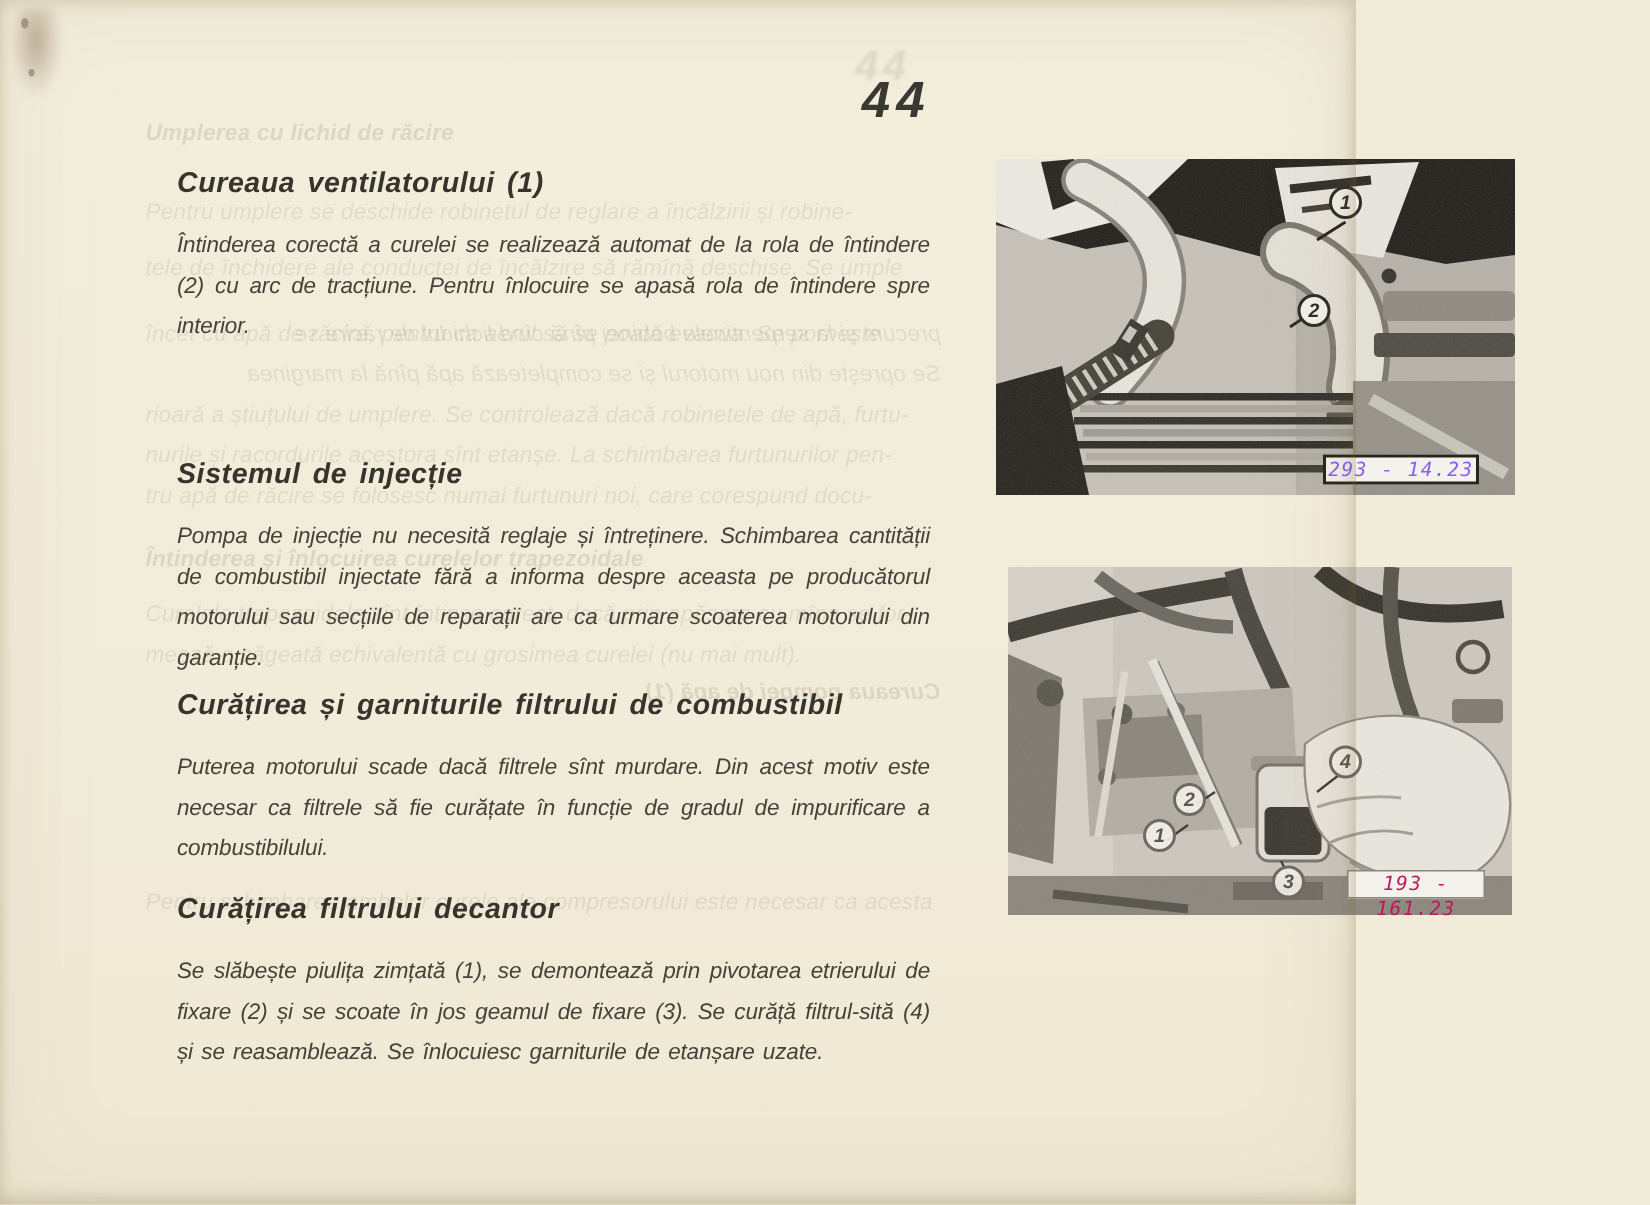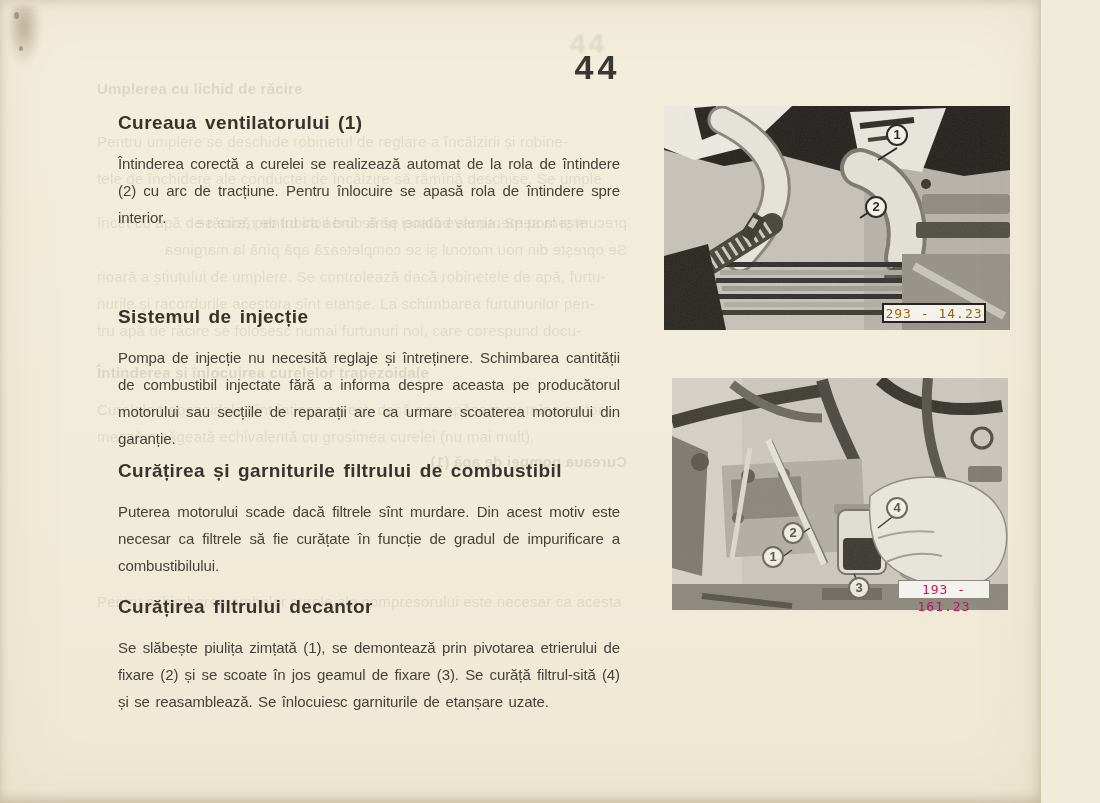--- a/index.html
+++ b/index.html
@@ -1,19 +1,19 @@
 <!DOCTYPE html>
 <html lang="ro"><head>
 <meta charset="utf-8">
 <style>
   html,body{margin:0;padding:0;}
   body{width:1100px;height:803px;overflow:hidden;background:#f1ebd9;
        font-family:"Liberation Sans",sans-serif;}
-  .page{position:relative;width:1041px;height:803px;background:
-        linear-gradient(180deg,#f3eddc 0%,#f1ebd9 60%,#efe8d4 100%);}
+  .page{position:relative;width:904px;height:803px;background:
+        linear-gradient(180deg,#f3eddc 0%,#f1ebd9 60%,#efe8d4 100%); font-style: italic;}
   
   .page::after{content:"";position:absolute;inset:0;pointer-events:none;z-index:50;
         box-shadow:inset 0 0 70px rgba(150,125,80,.10), inset 0 -5px 10px rgba(120,100,60,.18),
                    inset -6px 0 14px rgba(130,110,70,.10), inset 0 4px 8px rgba(130,110,70,.08);}
   .smudge{position:absolute;left:6px;top:6px;width:36px;height:60px;z-index:4;filter:blur(2px);
         background:radial-gradient(ellipse at 50% 35%,rgba(110,80,50,.38),rgba(110,80,50,0) 70%);}
   .speck{position:absolute;background:#6d6152;border-radius:50%;opacity:.5;z-index:4;}
 
   
   .ghost-layer{position:absolute;inset:0;z-index:1;color:#8a7f63;}
@@ -47,21 +47,21 @@
       background:#f1efe8;border:2px solid #2e2c27;box-sizing:border-box;
       font-size:13px;font-weight:bold;color:#2e2c27;text-align:center;line-height:18px;}
   .fig-2 .callout{border-color:#6f6b61;color:#5c584f;background:rgba(241,239,232,.92);}
   .fig-1 .co-1{left:222px;top:18px;} .fig-1 .co-2{left:201px;top:90px;}
   .fig-2 .co-1{left:90px;top:168px;} .fig-2 .co-2{left:110px;top:144px;}
   .fig-2 .co-3{left:176px;top:199px;} .fig-2 .co-4{left:214px;top:119px;}
   .fig-label{position:absolute;z-index:8;background:#f4f2ec;
       font-family:"DejaVu Sans Mono",monospace;font-size:13px;letter-spacing:1px;
       text-align:center;box-sizing:border-box;}
   .fig-1 .fig-label{left:218px;top:197px;width:104px;height:20px;line-height:18px;
-      border:2px solid #26241f;color:#a16207;}
+      border:2px solid #26241f;color:#8b5cf6;}
   .fig-2 .fig-label{left:226px;top:202px;width:92px;height:19px;line-height:17px;
       border:1px solid #8b877d;color:#be185d;}
 </style>
 </head>
 <body>
 
 <div class="page">
 
   <div class="smudge"></div>
   <div class="speck" style="left:14px;top:12px;width:5px;height:7px;"></div>

